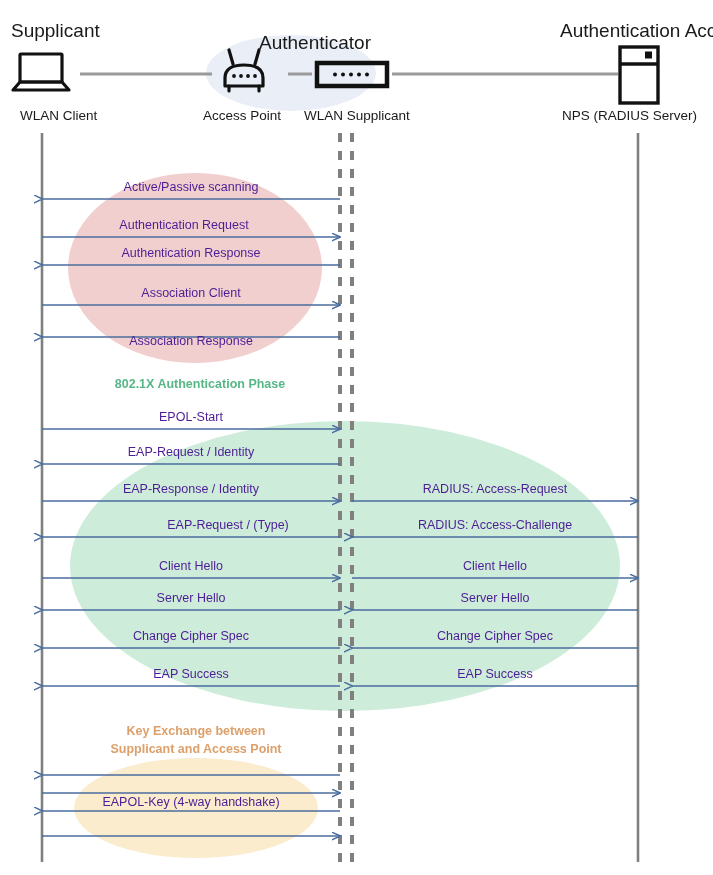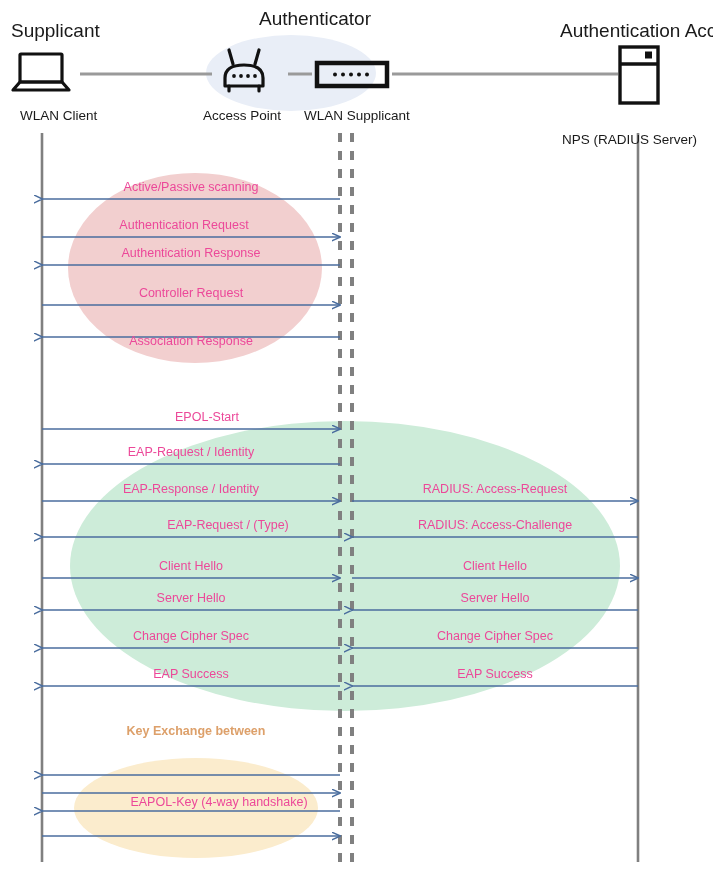--- a/index.html
+++ b/index.html
@@ -15,21 +15,21 @@
   svg#diagram{position:absolute;left:0;top:0;width:713px;height:875px;display:block;}
 
   
   .lbl{position:absolute;white-space:nowrap;}
   .hdr-role{font-size:19px;color:#1a1a1a;}
   .hdr-dev{font-size:13.5px;color:#1a1a1a;}
   .phase{font-size:12.5px;font-weight:600;text-align:center;line-height:18px;}
   .phase.red{color:#b8383f;}
   .phase.green{color:#56b787;}
   .phase.orange{color:#dda06a;}
-  .msg{font-size:12.5px;color:#ec4899;text-align:center;}
+  .msg{font-size:12.5px;color:#4c1d95;text-align:center;}
 </style>
 </head>
 <body>
 
 <div id="stage">
 
   <svg id="diagram" viewBox="0 0 713 875" xmlns="http://www.w3.org/2000/svg">
     <defs>
       <marker id="arrR" markerWidth="9" markerHeight="9" refX="8.2" refY="4.5" orient="auto" markerUnits="userSpaceOnUse">
         <path d="M0,0.6 L8.6,4.5 L0,8.4" fill="none" stroke="#4a6d9e" stroke-width="1.4" stroke-linecap="round" stroke-linejoin="round"></path>
@@ -113,49 +113,51 @@
         <line x1="352" x2="638" y1="578" y2="578" stroke="#4a6d9e" stroke-width="1.5" marker-end="url(#arrR)"></line>
         <line x1="638" x2="352" y1="610" y2="610" stroke="#4a6d9e" stroke-width="1.5" marker-end="url(#arrL)"></line>
         <line x1="638" x2="352" y1="648" y2="648" stroke="#4a6d9e" stroke-width="1.5" marker-end="url(#arrL)"></line>
         <line x1="638" x2="352" y1="686" y2="686" stroke="#4a6d9e" stroke-width="1.5" marker-end="url(#arrL)"></line>
       </g>
   </svg>
 
   <div class="lbl hdr-role" style="left:11px;top:20px;">Supplicant</div>
   <div class="lbl hdr-dev" style="left:9px;top:108px;margin-left:11px;">WLAN Client</div>
 
-  <div class="lbl hdr-role" style="left:259px;top:8px;">Authenticator</div>
+  <div class="lbl hdr-role" style="left:259px;top:32px;">Authenticator</div>
   <div class="lbl hdr-dev" style="left:203px;top:108px;">Access Point</div>
 
   <div class="lbl hdr-dev" style="left:304px;top:108px;">WLAN Supplicant</div>
 
   <div class="lbl hdr-role" style="left:560px;top:20px;">Authentication Access</div>
-  <div class="lbl hdr-dev" style="left:562px;top:108px;margin-top:24px;">NPS (RADIUS Server)</div>
+  <div class="lbl hdr-dev" style="left:562px;top:108px;">NPS (RADIUS Server)</div>
 
 
+  <div class="lbl phase green" style="left:100px;top:375px;width:200px;">802.1X Authentication Phase</div>
 
   <div class="lbl phase orange" style="left:96px;top:722px;width:200px;">
     <div>Key Exchange between</div>
+    <div>Supplicant and Access Point</div>
   </div>
 
   <div id="text-layer">
       <div class="lbl msg" style="left: 42px; width: 298px; top: 180px;">Active/Passive scanning</div>
       <div class="lbl msg" style="left: 35px; width: 298px; top: 218px;">Authentication Request</div>
       <div class="lbl msg" style="left: 42px; width: 298px; top: 246px;">Authentication Response</div>
-      <div class="lbl msg" style="left: 42px; width: 298px; top: 286px;">Controller Request</div>
+      <div class="lbl msg" style="left: 42px; width: 298px; top: 286px;">Association Client</div>
       <div class="lbl msg" style="left: 42px; width: 298px; top: 334px;">Association Response</div>
-      <div class="lbl msg" style="left: 42px; width: 298px; top: 410px; padding-left: 16px;">EPOL-Start</div>
+      <div class="lbl msg" style="left: 42px; width: 298px; top: 410px;">EPOL-Start</div>
       <div class="lbl msg" style="left: 42px; width: 298px; top: 445px;">EAP-Request / Identity</div>
       <div class="lbl msg" style="left: 42px; width: 298px; top: 482px;">EAP-Response / Identity</div>
       <div class="lbl msg" style="left: 42px; width: 298px; top: 518px; padding-left: 37px;">EAP-Request / (Type)</div>
       <div class="lbl msg" style="left: 42px; width: 298px; top: 559px;">Client Hello</div>
       <div class="lbl msg" style="left: 42px; width: 298px; top: 591px;">Server Hello</div>
       <div class="lbl msg" style="left: 42px; width: 298px; top: 629px;">Change Cipher Spec</div>
       <div class="lbl msg" style="left: 42px; width: 298px; top: 667px;">EAP Success</div>
-      <div class="lbl msg" style="left: 42px; width: 298px; top: 795px; padding-left: 28px;">EAPOL-Key (4-way handshake)</div>
+      <div class="lbl msg" style="left: 42px; width: 298px; top: 795px;">EAPOL-Key (4-way handshake)</div>
       <div class="lbl msg" style="left: 352px; width: 286px; top: 482px;">RADIUS: Access-Request</div>
       <div class="lbl msg" style="left: 352px; width: 286px; top: 518px;">RADIUS: Access-Challenge</div>
       <div class="lbl msg" style="left: 352px; width: 286px; top: 559px;">Client Hello</div>
       <div class="lbl msg" style="left: 352px; width: 286px; top: 591px;">Server Hello</div>
       <div class="lbl msg" style="left: 352px; width: 286px; top: 629px;">Change Cipher Spec</div>
       <div class="lbl msg" style="left: 352px; width: 286px; top: 667px;">EAP Success</div>
     </div>
 </div>
 
 </body></html>

